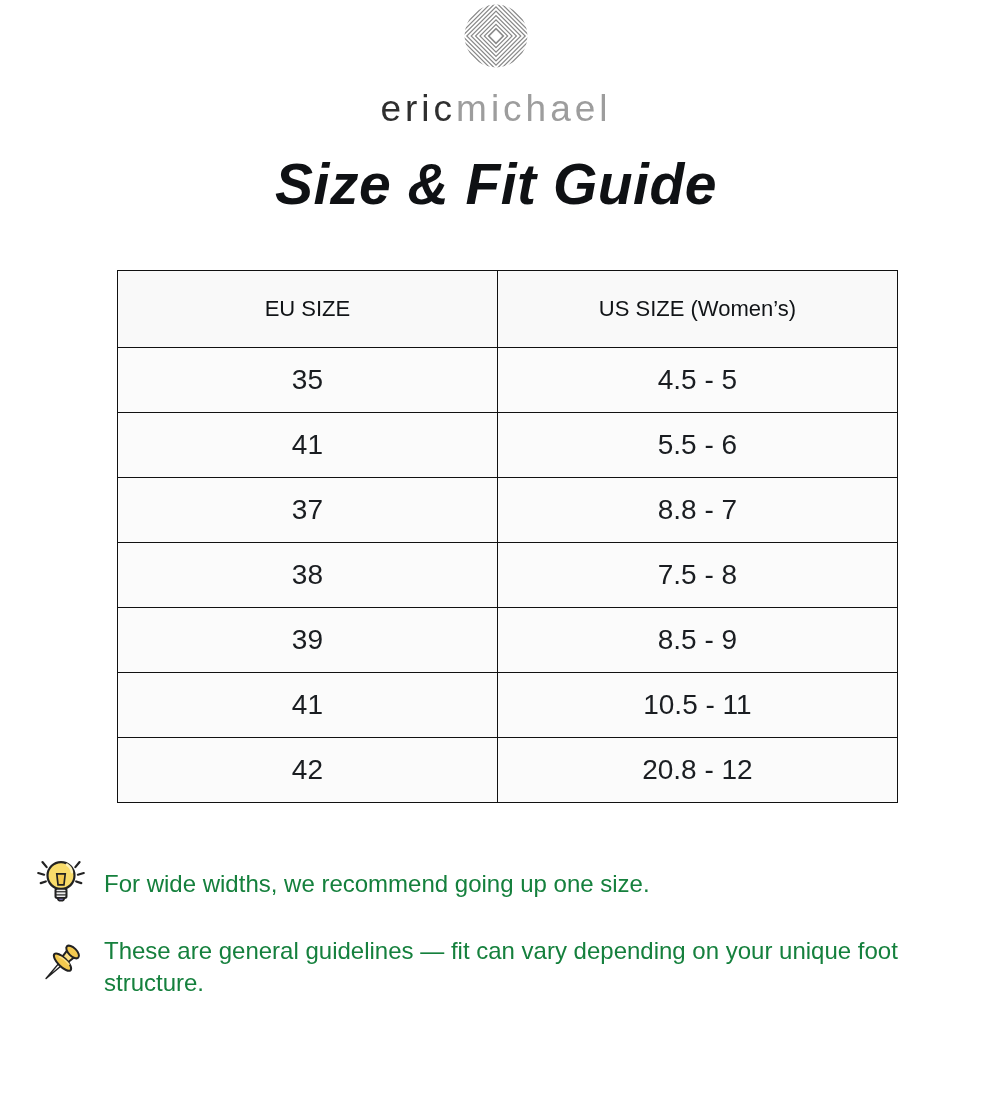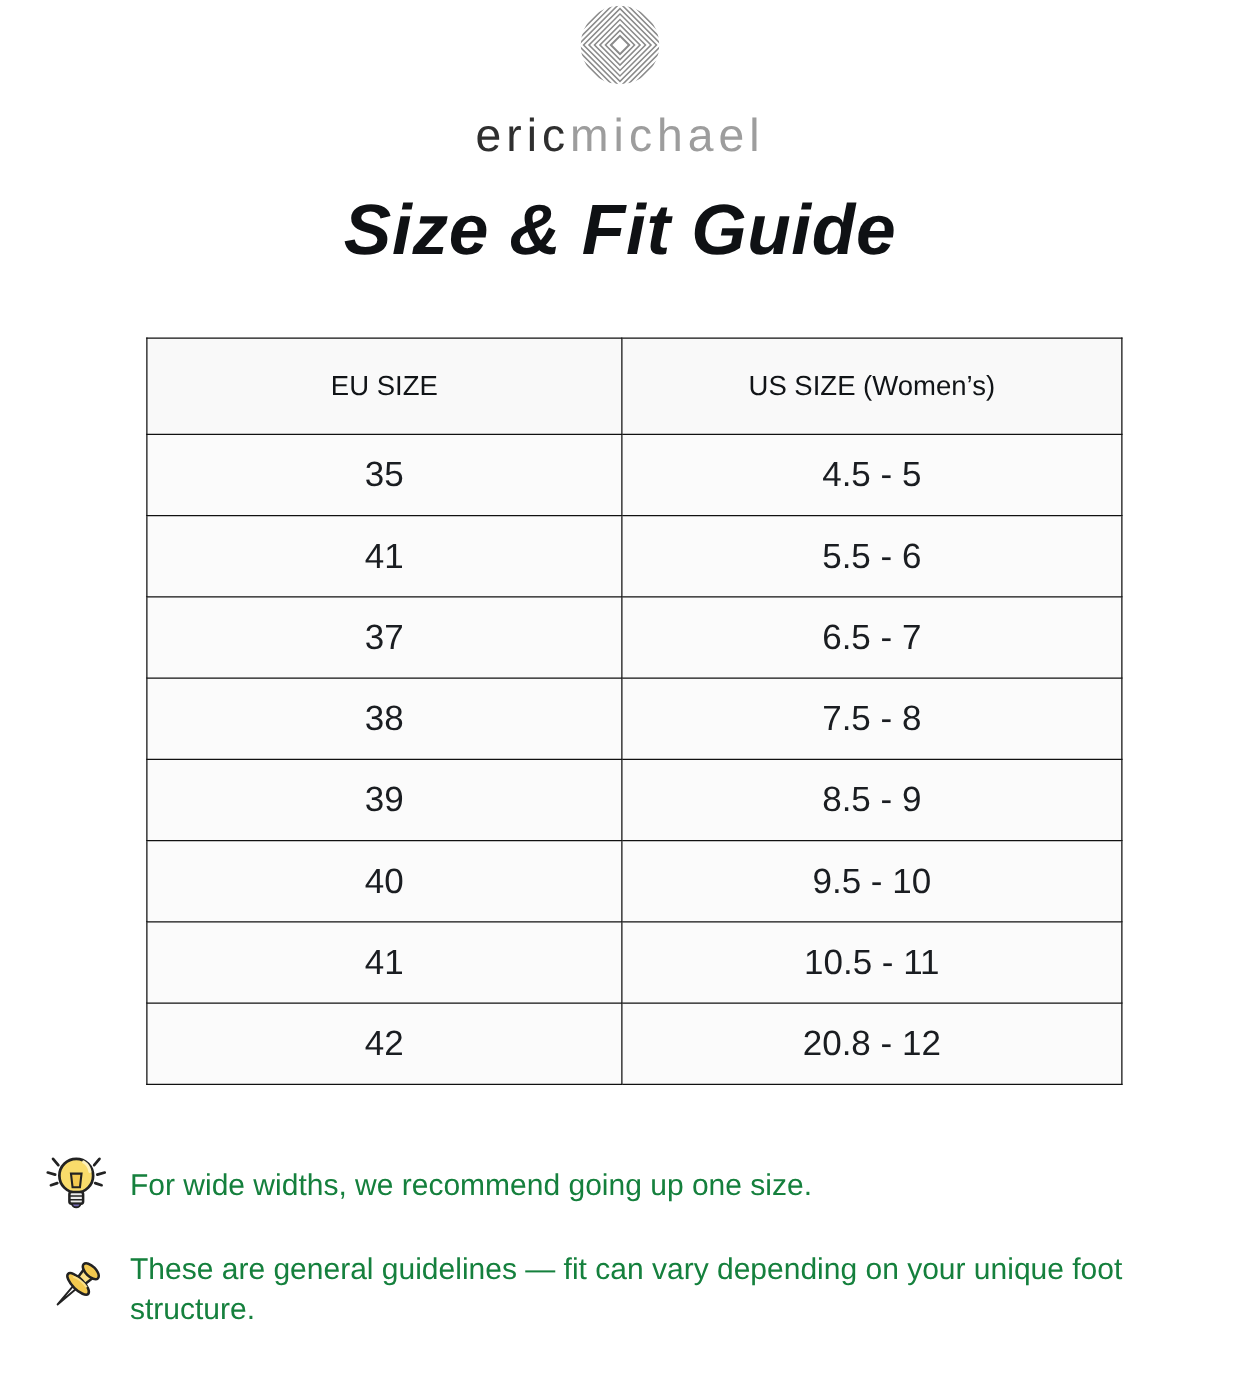--- a/index.html
+++ b/index.html
@@ -145,33 +145,29 @@
           <tr>
             <td>35</td>
             <td>4.5 - 5</td>
           </tr>
           <tr>
             <td>41</td>
             <td>5.5 - 6</td>
           </tr>
           <tr>
             <td>37</td>
-            <td>6.5 - 7</td>
+            <td>8.8 - 7</td>
           </tr>
           <tr>
             <td>38</td>
             <td>7.5 - 8</td>
           </tr>
           <tr>
             <td>39</td>
             <td>8.5 - 9</td>
-          </tr>
-          <tr>
-            <td>40</td>
-            <td>9.5 - 10</td>
           </tr>
           <tr>
             <td>41</td>
             <td>10.5 - 11</td>
           </tr>
           <tr>
             <td>42</td>
             <td>20.8 - 12</td>
           </tr>
         </tbody>

